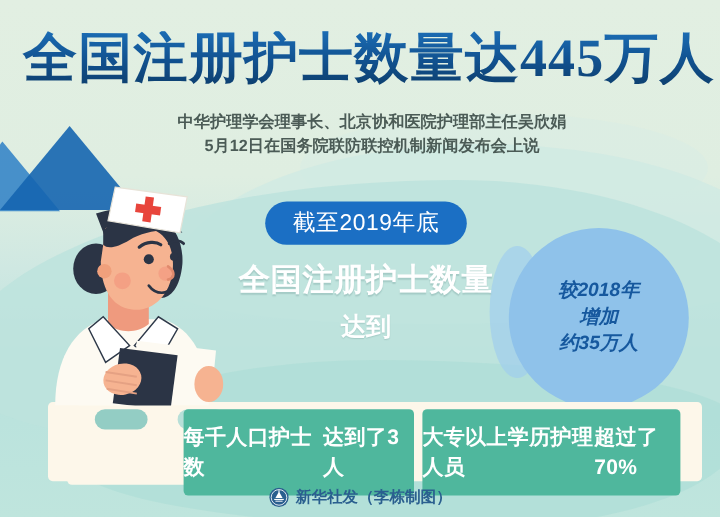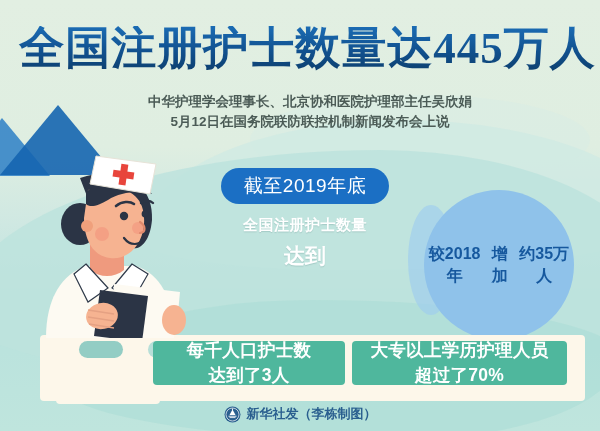--- a/index.html
+++ b/index.html
@@ -93,45 +93,45 @@
   
   .center-block{position:absolute;left:170px;top:168px;width:270px;}
   .pill-date{
     margin:0 auto;width:168px;height:36px;border-radius:18px;
     background:#1b6fc4;color:#ffffff;font-size:19px;font-weight:400;
     display:flex;align-items:center;justify-content:center;
     letter-spacing:.5px;
   }
   .stat-line1{
     margin-top:12px;text-align:center;color:#ffffff;
-    font-size:15px;font-weight:700;letter-spacing:.5px;
+    font-size:26px;font-weight:700;letter-spacing:.5px;
     text-shadow:0 1px 1px rgba(40,90,90,.18);
   }
   .stat-line2{
     margin-top:7px;display:flex;align-items:center;justify-content:center;gap:6px;
   }
   .stat-line2 .lbl{
     color:#ffffff;font-size:21px;font-weight:700;
     text-shadow:0 1px 1px rgba(40,90,90,.18);
   }
   .pill-num{
     background:#1b6fc4;color:#fff000;border-radius:17px;
     padding:3px 14px 5px;font-size:23px;font-weight:700;line-height:1.1;
   }
   
   .circle-text{
     position:absolute;left:424px;top:190px;width:150px;height:150px;
+    display:flex;flex-direction:column;align-items:center;justify-content:center;
+    color:#16589e;font-size:16px;font-weight:700;line-height:1.38;text-align:center;font-style:italic;
+  }
+  
+  .box{
+    position:absolute;top:341px;height:72px;border-radius:4px;
+    background:#4fb79d;color:#ffffff;
     display:flex;flex-direction:row;align-items:center;justify-content:center;
-    color:#16589e;font-size:16px;font-weight:700;line-height:1.38;text-align:center;
-  }
-  
-  .box{
-    position:absolute;top:341px;height:44px;border-radius:4px;
-    background:#4fb79d;color:#ffffff;
-    display:flex;flex-direction:column;align-items:center;justify-content:center;
     font-size:17.5px;font-weight:700;line-height:1.45;letter-spacing:.3px;
   }
   .box.left{left:153px;width:192px;}
   .box.right{left:352px;width:215px;}
   
   .footer{
     position:absolute;left:0;right:0;bottom:8px;
     display:flex;align-items:center;justify-content:center;gap:6px;
     color:#2a5f8f;font-size:13px;font-weight:700;
   }

